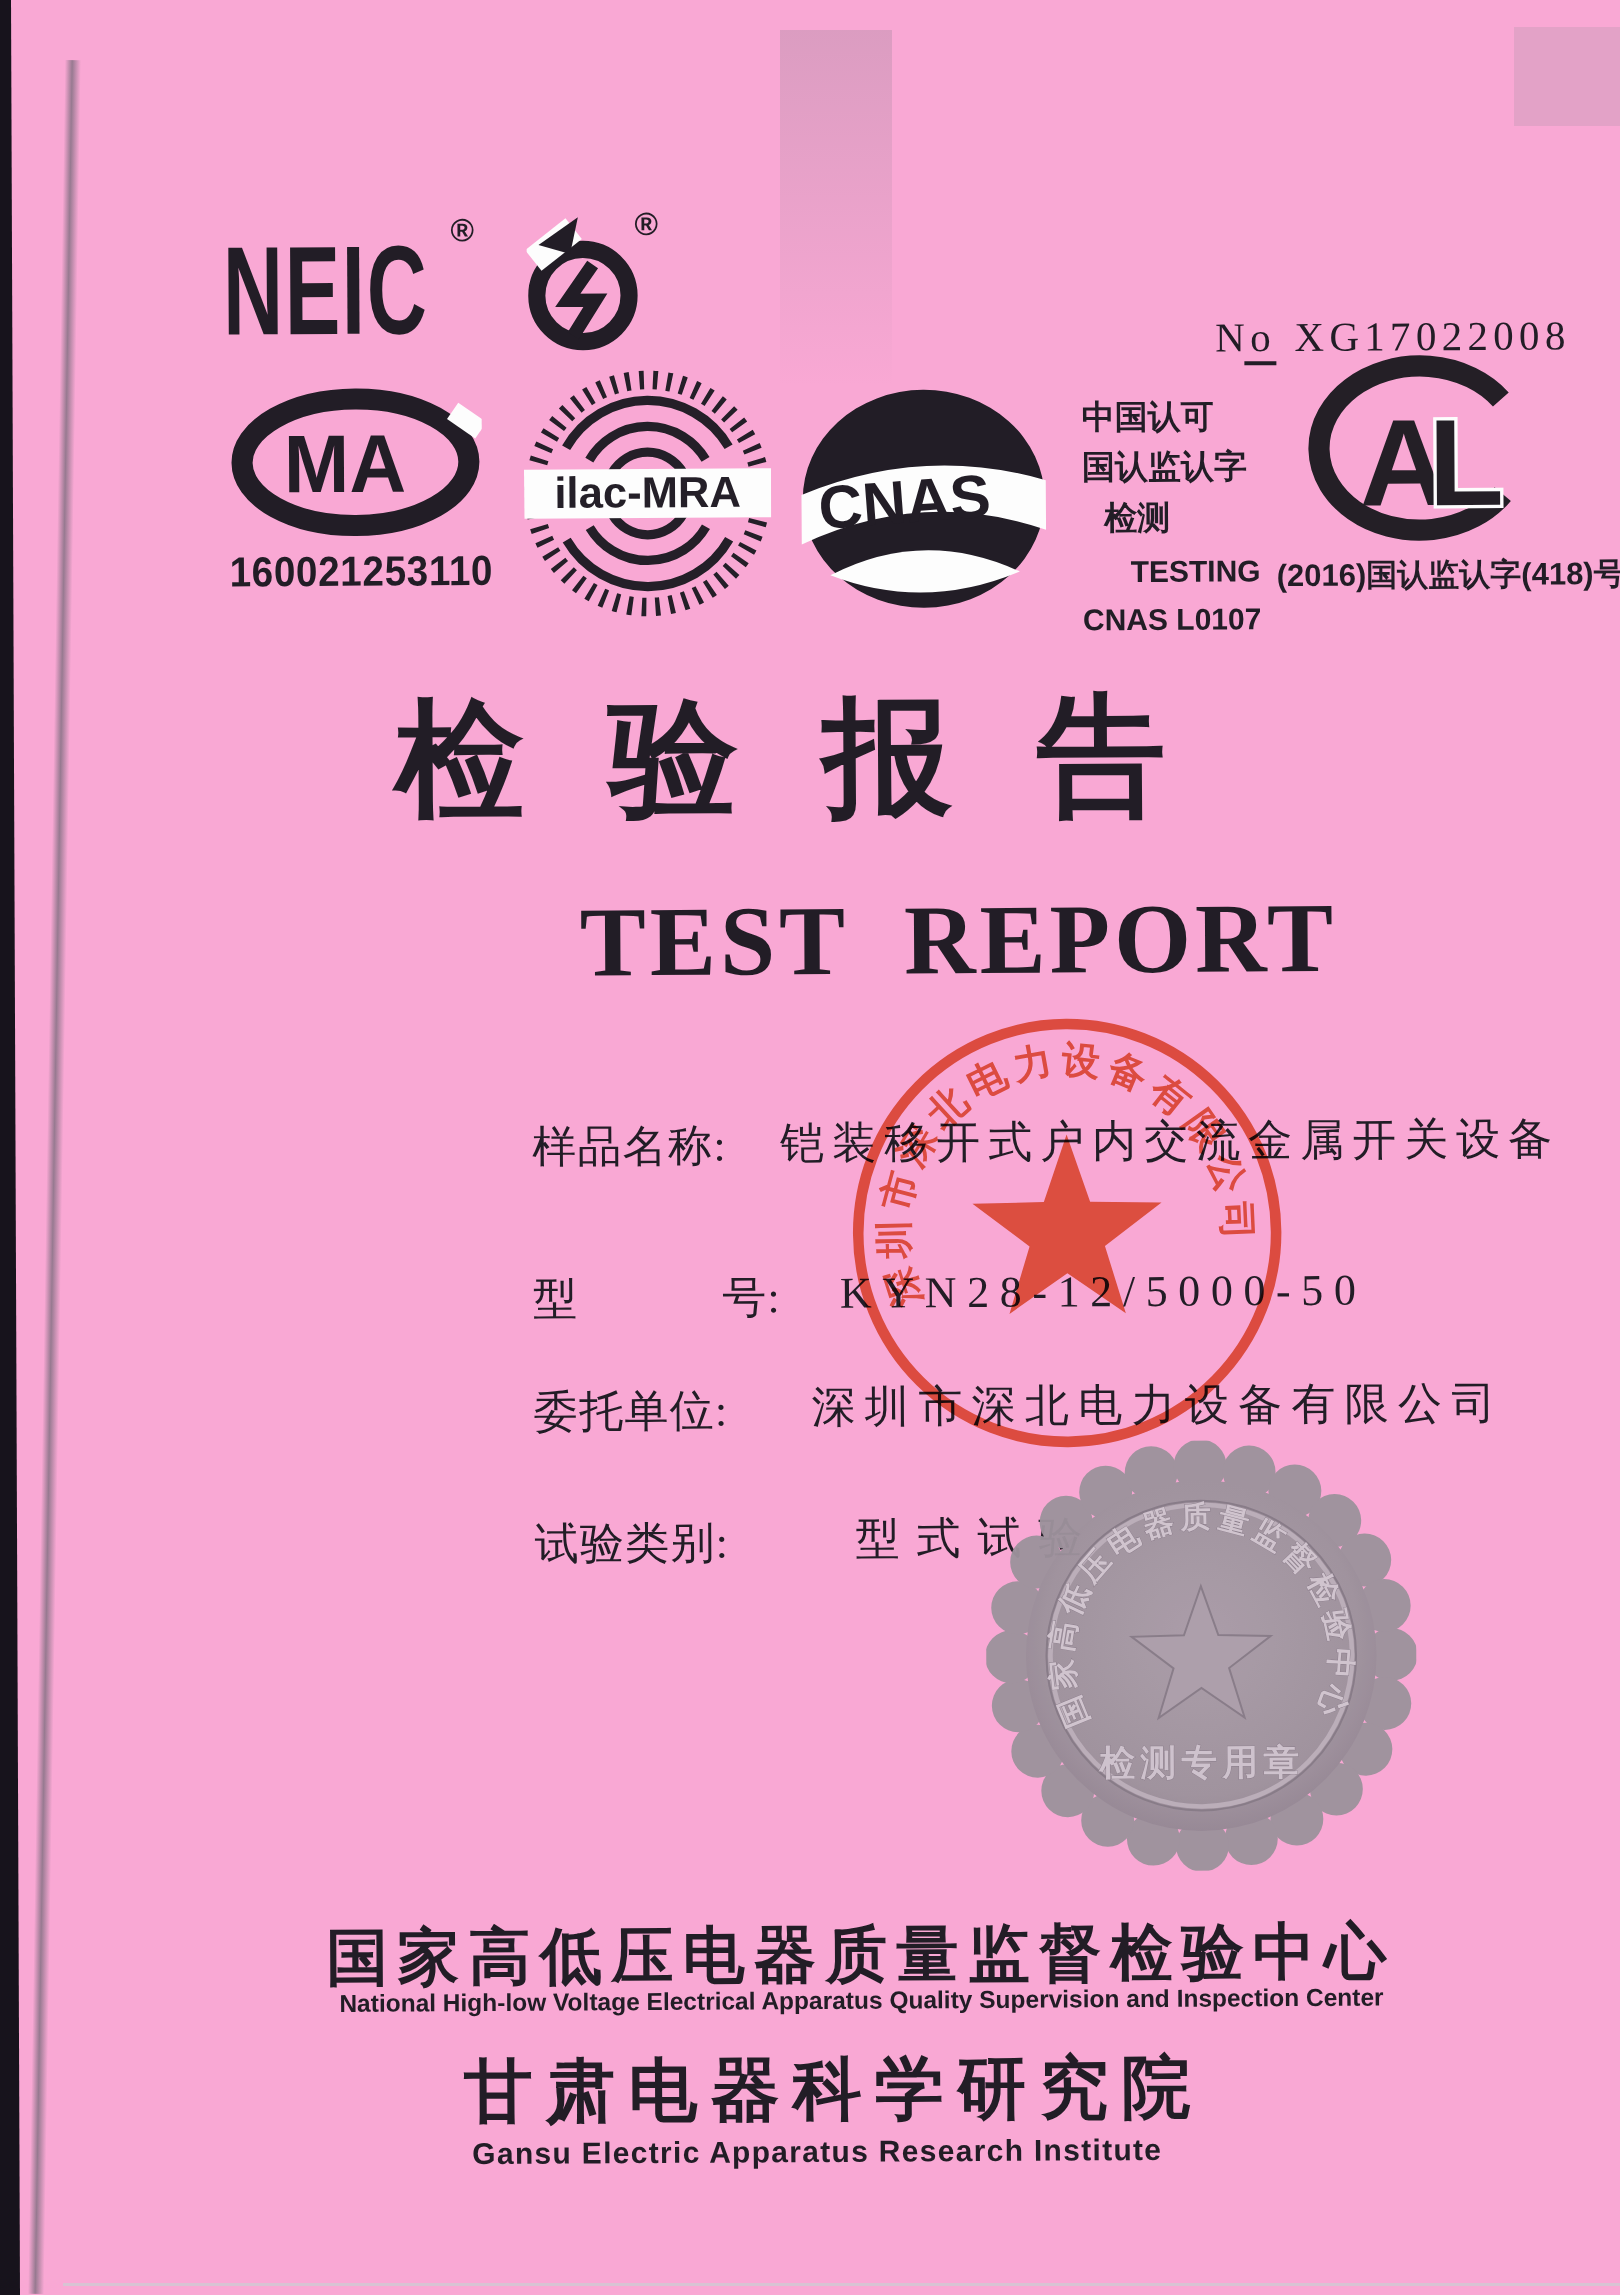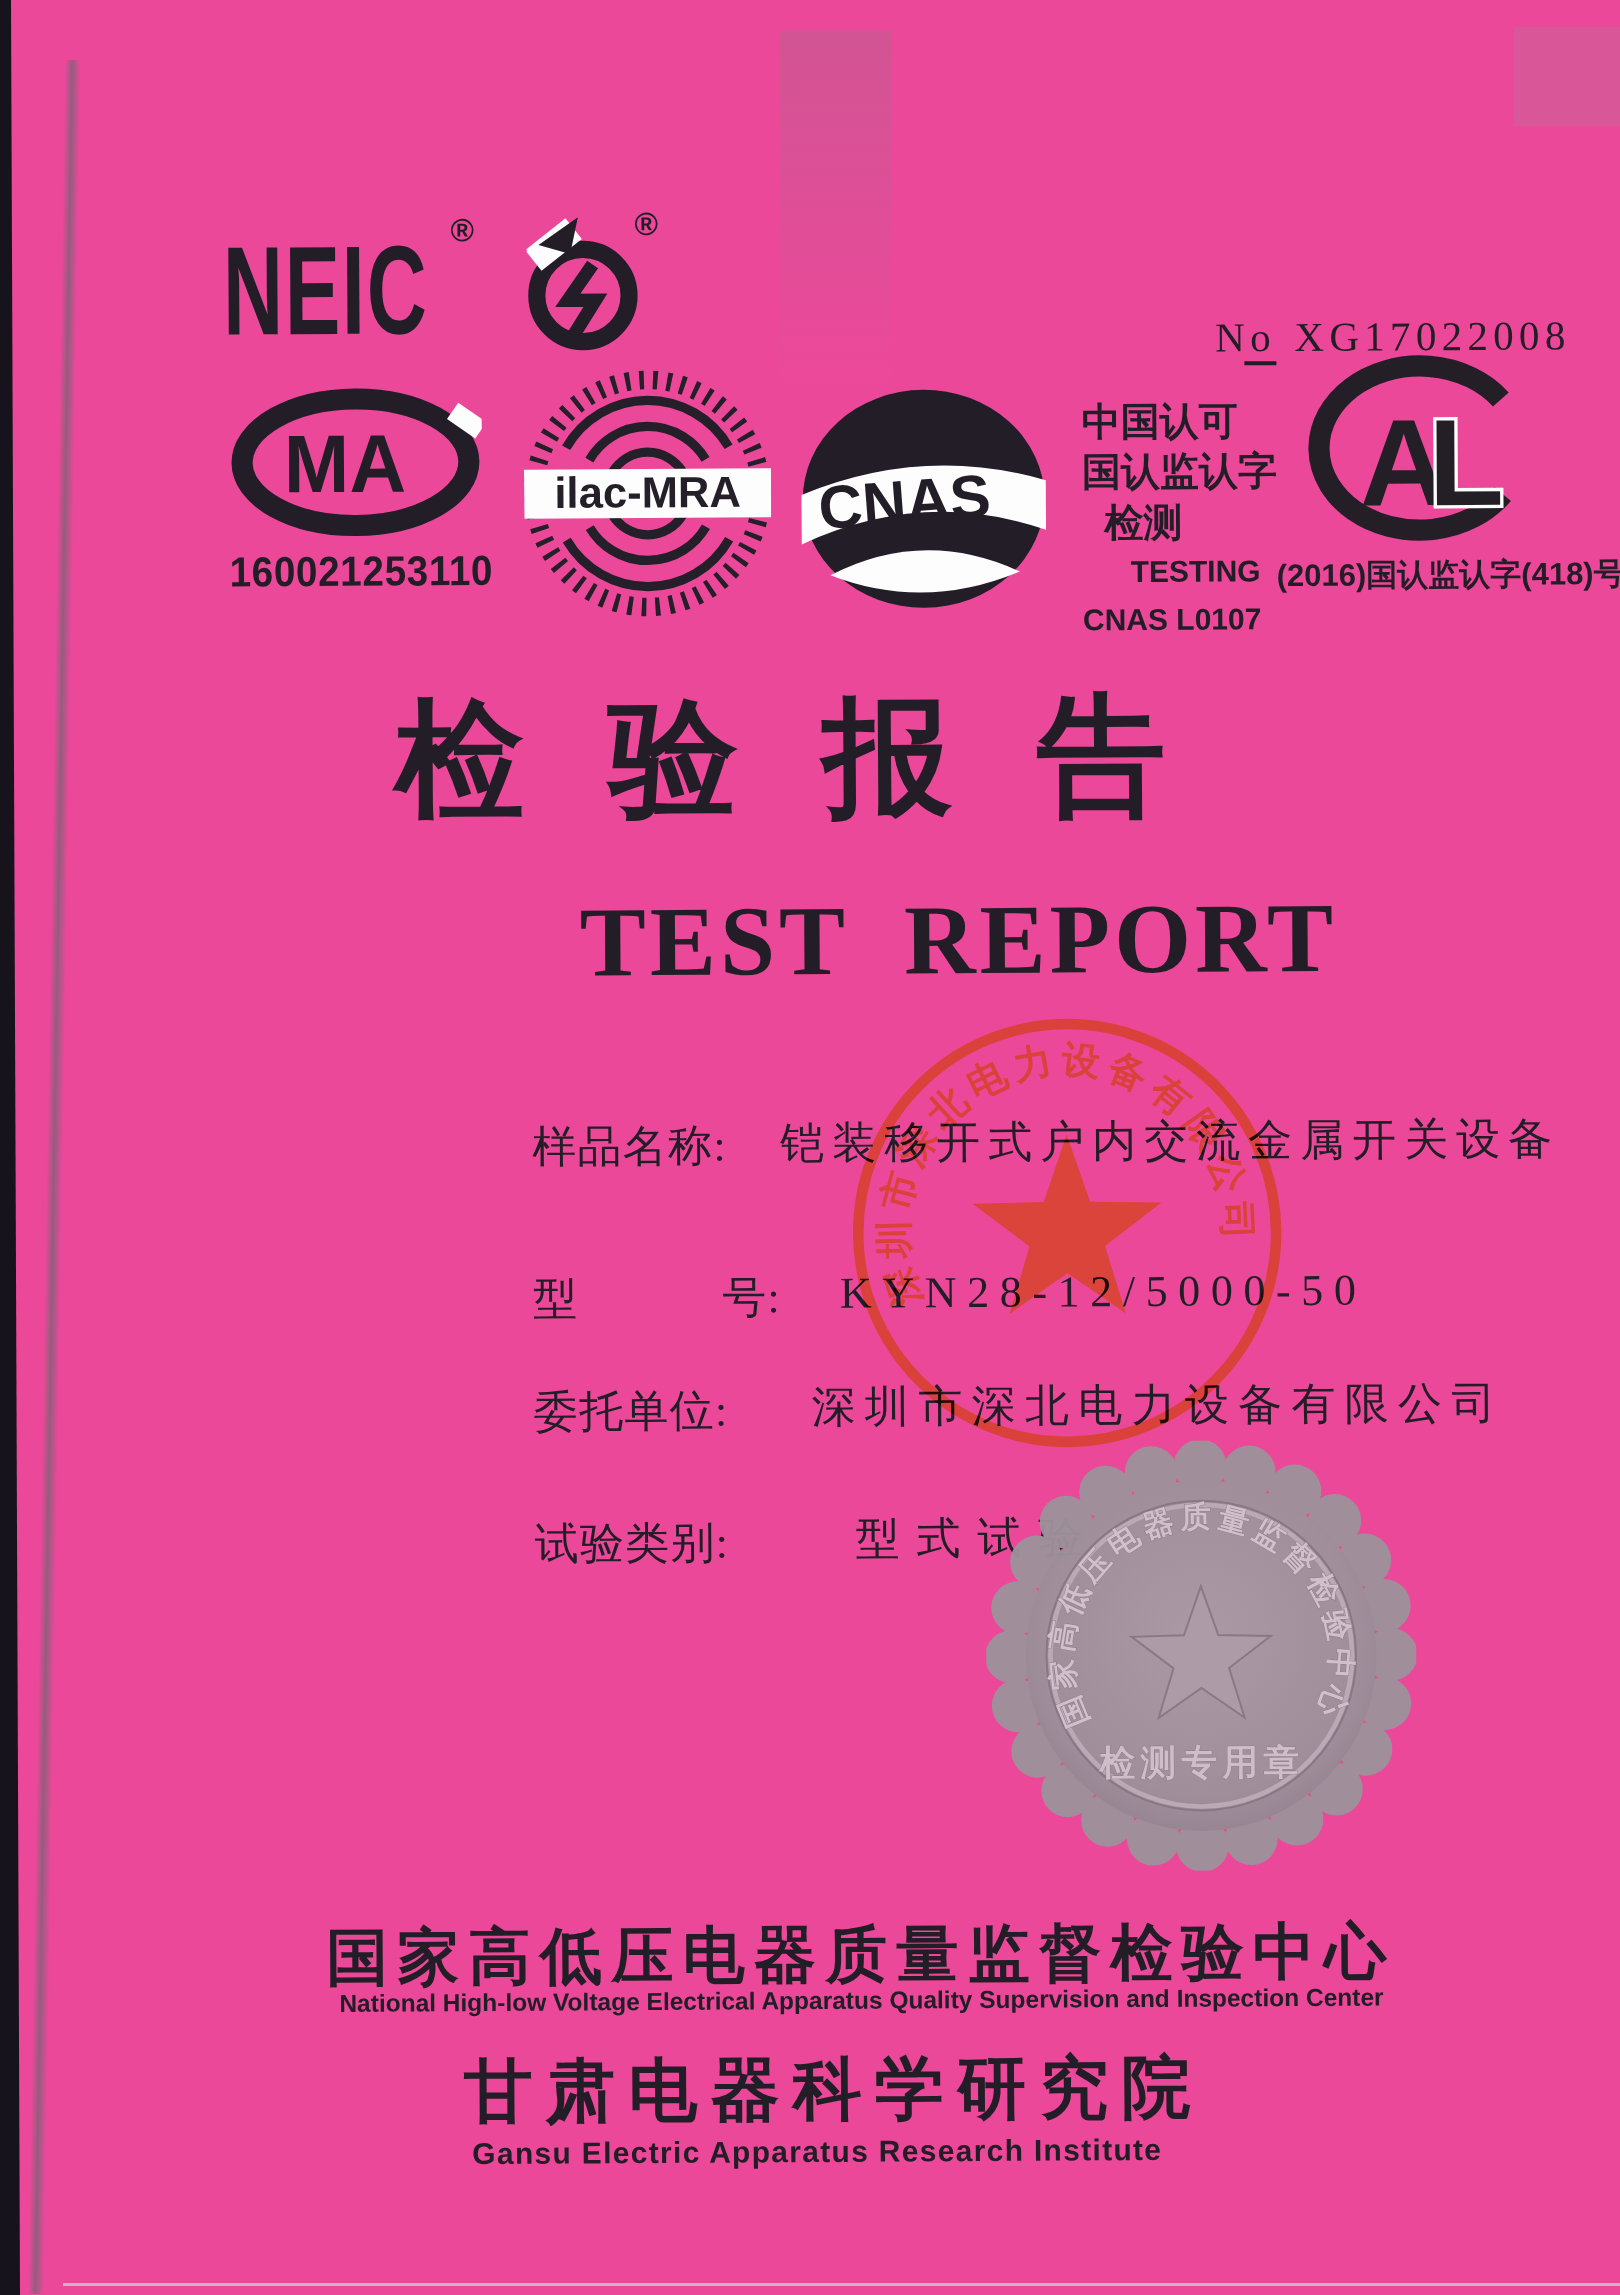--- a/index.html
+++ b/index.html
@@ -1,16 +1,16 @@
 <!DOCTYPE html>
 <html style="font-size:10.6px"><head>
 <meta charset="utf-8">
 <style>
   html,body{margin:0;padding:0;background:#ffffff;}
-  #page{position:relative;width:1621px;height:2295px;background:#ec4899;overflow:hidden;
+  #page{position:relative;width:1621px;height:2295px;background:#f9a8d4;overflow:hidden;
         font-family:"Liberation Serif", serif;color:#221d26;}
   #content{position:absolute;left:0;top:0;width:100%;height:100%;
            transform:rotate(-0.35deg);transform-origin:810px 1124px;}
   .abs{position:absolute;white-space:nowrap;}
 
   
   .scan-left-edge{position:absolute;left:0;top:0;width:20px;height:2295px;background:#17131c;
                   clip-path:polygon(0 0,55% 0,100% 100%,0 100%);}
   .scan-crease{position:absolute;left:65px;top:60px;width:16px;height:2234px;
                background:linear-gradient(to right,rgba(110,102,116,0),rgba(110,102,116,.7) 45%,rgba(110,102,116,0));
@@ -19,21 +19,21 @@
   .scan-smudge-mid{position:absolute;left:780px;top:30px;width:112px;height:357px;
                    background:linear-gradient(180deg,rgba(130,122,136,.25),rgba(130,122,136,0));}
   .scan-smudge-tr{position:absolute;left:1514px;top:26.5px;width:106px;height:99px;background:rgba(150,143,155,.22);}
 
   
   .neic{font-family:"Liberation Sans",sans-serif;font-weight:900;font-size:126px;line-height:1;
         transform:scaleX(.66);transform-origin:left top;letter-spacing:2.6px;}
   .reg{font-family:"Liberation Sans",sans-serif;font-weight:700;font-size:32px;}
   .cma-number{font-family:"Liberation Sans",sans-serif;font-weight:900;font-size:42px;letter-spacing:0.7px;
               transform:scaleX(.92);transform-origin:left top;}
-  .accred-line-cjk{font-family:Liberation Sans, sans-serif;font-weight:900;font-size:39px;}
+  .accred-line-cjk{font-family:Liberation Sans, sans-serif;font-weight:900;font-size:33px;}
   .accred-line-lat{font-family:"Liberation Sans",sans-serif;font-weight:900;font-size:30px;}
   .cal-caption{font-family:"Liberation Sans",sans-serif;font-weight:900;font-size:31px;}
   .report-no{font-size:41px;letter-spacing:5.3px;}
   .no-label{position:relative;display:inline-block;margin-right:18.5px;margin-top:20px;}
   .no-label::after{content:"";position:absolute;left:48%;bottom:-4px;width:52%;height:4px;background:#221d26;}
 
   
   .title-cn{font-family:"Liberation Sans",sans-serif;font-weight:900;font-size:129px;line-height:1;
             letter-spacing:85px;}
   .title-en{font-family:"Liberation Serif",serif;font-weight:700;font-size:99px;line-height:1;

